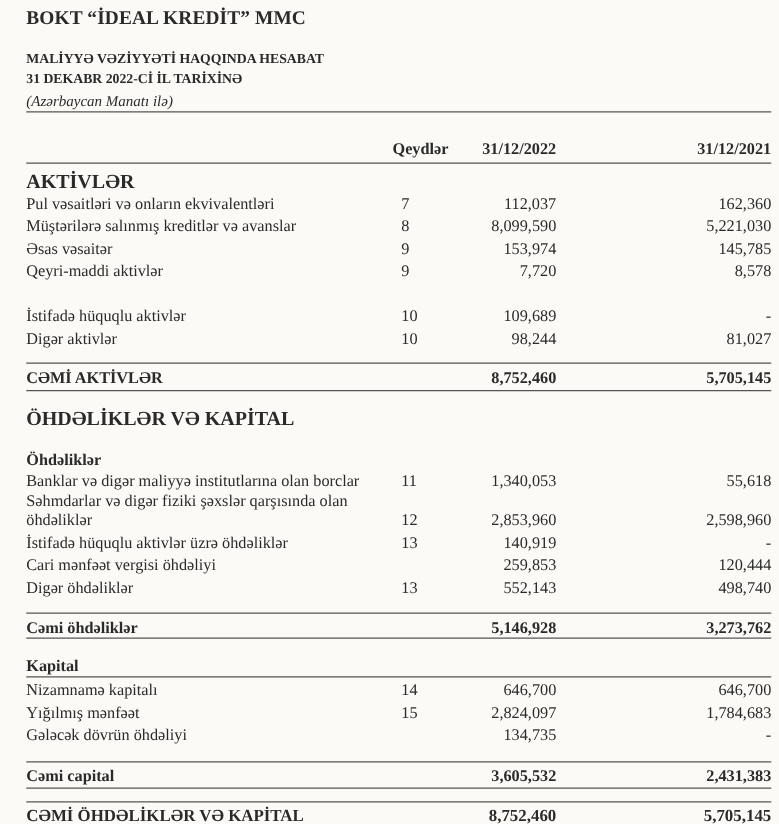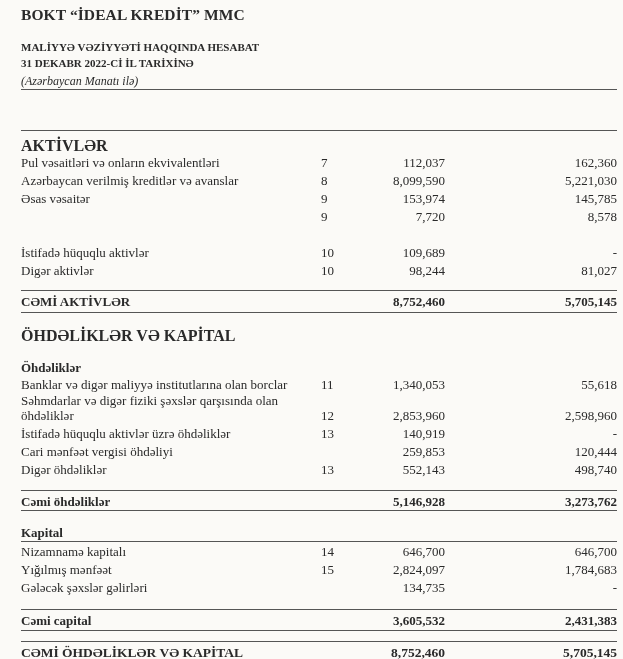--- a/index.html
+++ b/index.html
@@ -31,45 +31,51 @@
 
 <div class="doc">
   <div class="t-company">BOKT “İDEAL KREDİT” MMC</div>
   <div class="t-title">
     <div>MALİYYƏ VƏZİYYƏTİ HAQQINDA HESABAT</div>
     <div>31 DEKABR 2022-Cİ İL TARİXİNƏ</div>
   </div>
   <div class="t-sub">(Azərbaycan Manatı ilə)</div>
   <div class="hr" style="top:89px;"></div>
 
+  <div class="row hdr bold" style="top:110px;">
+    <span class="note">Qeydlər</span>
+    <span class="v1">31/12/2022</span>
+    <span class="v2">31/12/2021</span>
+  </div>
   <div class="hr" style="top:130px;"></div>
 
   <div class="row sect" style="top:137px;">
     <span class="lbl">AKTİVLƏR</span>
   </div>
 
   <div class="row" style="top:154px;">
     <span class="lbl">Pul vəsaitləri və onların ekvivalentləri</span>
     <span class="note">7</span>
     <span class="v1">112,037</span>
     <span class="v2">162,360</span>
   </div>
   <div class="row" style="top:172px;">
-    <span class="lbl">Azərbaycan verilmiş kreditlər və avanslar</span>
+    <span class="lbl">Müştərilərə salınmış kreditlər və avanslar</span>
     <span class="note">8</span>
     <span class="v1">8,099,590</span>
     <span class="v2">5,221,030</span>
   </div>
   <div class="row" style="top:190px;">
     <span class="lbl">Əsas vəsaitər</span>
     <span class="note">9</span>
     <span class="v1">153,974</span>
     <span class="v2">145,785</span>
   </div>
   <div class="row" style="top:208px;">
+    <span class="lbl">Qeyri-maddi aktivlər</span>
     <span class="note">9</span>
     <span class="v1">7,720</span>
     <span class="v2">8,578</span>
   </div>
   <div class="row" style="top:244px;">
     <span class="lbl">İstifadə hüquqlu aktivlər</span>
     <span class="note">10</span>
     <span class="v1">109,689</span>
     <span class="v2">-</span>
   </div>
@@ -146,21 +152,21 @@
     <span class="v1">646,700</span>
     <span class="v2">646,700</span>
   </div>
   <div class="row" style="top:561px;">
     <span class="lbl">Yığılmış mənfəət</span>
     <span class="note">15</span>
     <span class="v1">2,824,097</span>
     <span class="v2">1,784,683</span>
   </div>
   <div class="row" style="top:579px;">
-    <span class="lbl">Gələcək şəxslər gəlirləri</span>
+    <span class="lbl">Gələcək dövrün öhdəliyi</span>
     <span class="note"></span>
     <span class="v1">134,735</span>
     <span class="v2">-</span>
   </div>
 
   <div class="hr" style="top:609px;"></div>
   <div class="row bold" style="top:612px;">
     <span class="lbl">Cəmi capital</span>
     <span class="v1">3,605,532</span>
     <span class="v2">2,431,383</span>

